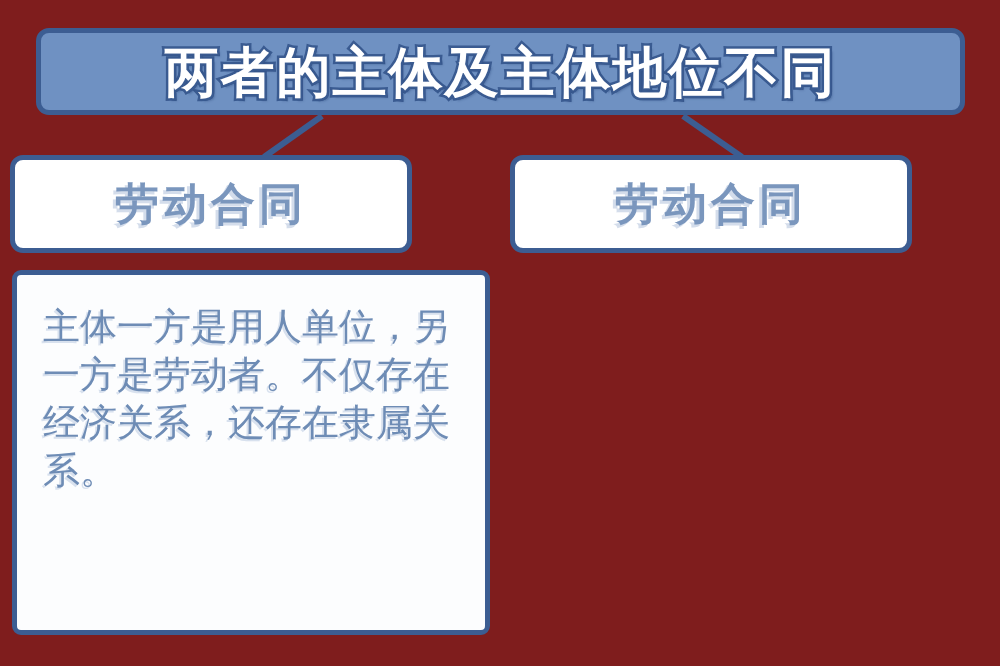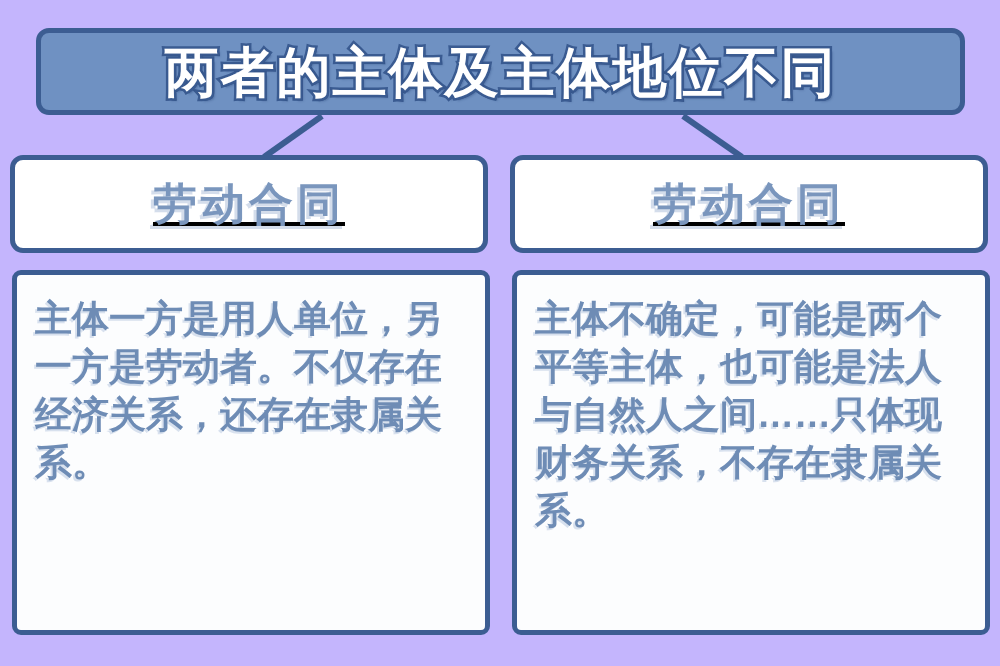--- a/index.html
+++ b/index.html
@@ -9,21 +9,21 @@
     background: #ffffff;
   }
   body {
     font-family: "Liberation Sans", "DejaVu Sans", sans-serif;
   }
 
   #infographic {
     position: relative;
     width: 1000px;
     height: 666px;
-    background: #c4b5fd;
+    background: #7f1d1d;
     overflow: hidden;
   }
 
   
   .title-banner {
     position: absolute;
     left: 36px;
     top: 28px;
     width: 929px;
     height: 87px;
@@ -77,30 +77,29 @@
     width: 480px;
     height: 666px;
   }
   .column.left  { left: 10px; }
   .column.right { left: 510px; }
 
   .card-header {
     position: absolute;
     top: 155px;
     left: 0;
-    width: 478px;
+    width: 402px;
     height: 98px;
     box-sizing: border-box;
     background: #ffffff;
     border: 5px solid #3c5d92;
     border-radius: 13px;
     display: flex;
     align-items: center;
     justify-content: center;
-    text-decoration: underline;
   }
   .card-header-text {
     font-size: 44px;
     font-weight: 700;
     letter-spacing: 4px;
     line-height: 1;
     color: #7a96bd;
     white-space: nowrap;
     text-shadow: -3px 3px 0 #d4ddeb;
   }
@@ -112,27 +111,27 @@
     width: 478px;
     height: 365px;
     box-sizing: border-box;
     background: #fcfdfe;
     border: 5px solid #3c5d92;
     border-radius: 9px;
     padding: 20px 16px 10px 18px;
   }
   .card-body-text {
     font-size: 37px;
-    font-weight: 700;
+    font-weight: 400;
     line-height: 1.30;
     letter-spacing: 0px;
     color: #6e8cb5;
     text-shadow: -2px 2px 0 #d8e1ee;
     word-break: break-all;
-    margin: 0;
+    margin: 8px;
   }
 </style>
 </head>
 <body>
 
 <div id="infographic">
 
   <svg class="connector-layer" viewBox="0 0 1000 666" xmlns="http://www.w3.org/2000/svg">
     <line x1="322" y1="116" x2="264" y2="157" stroke="#3c5d92" stroke-width="6" stroke-linecap="butt"></line>
     <line x1="683" y1="116" x2="742" y2="157" stroke="#3c5d92" stroke-width="6" stroke-linecap="butt"></line>
@@ -150,19 +149,16 @@
       </div>
       <div class="card-body">
         <p class="card-body-text">主体一方是用人单位，另一方是劳动者。不仅存在经济关系，还存在隶属关系。</p>
       </div>
     </div>
 
     <div class="column right">
       <div class="card-header">
         <span class="card-header-text">劳动合同</span>
       </div>
-      <div class="card-body">
-        <p class="card-body-text">主体不确定，可能是两个平等主体，也可能是法人与自然人之间……只体现财务关系，不存在隶属关系。</p>
-      </div>
     </div>
 
   </div>
 </div>
 
 </body></html>

